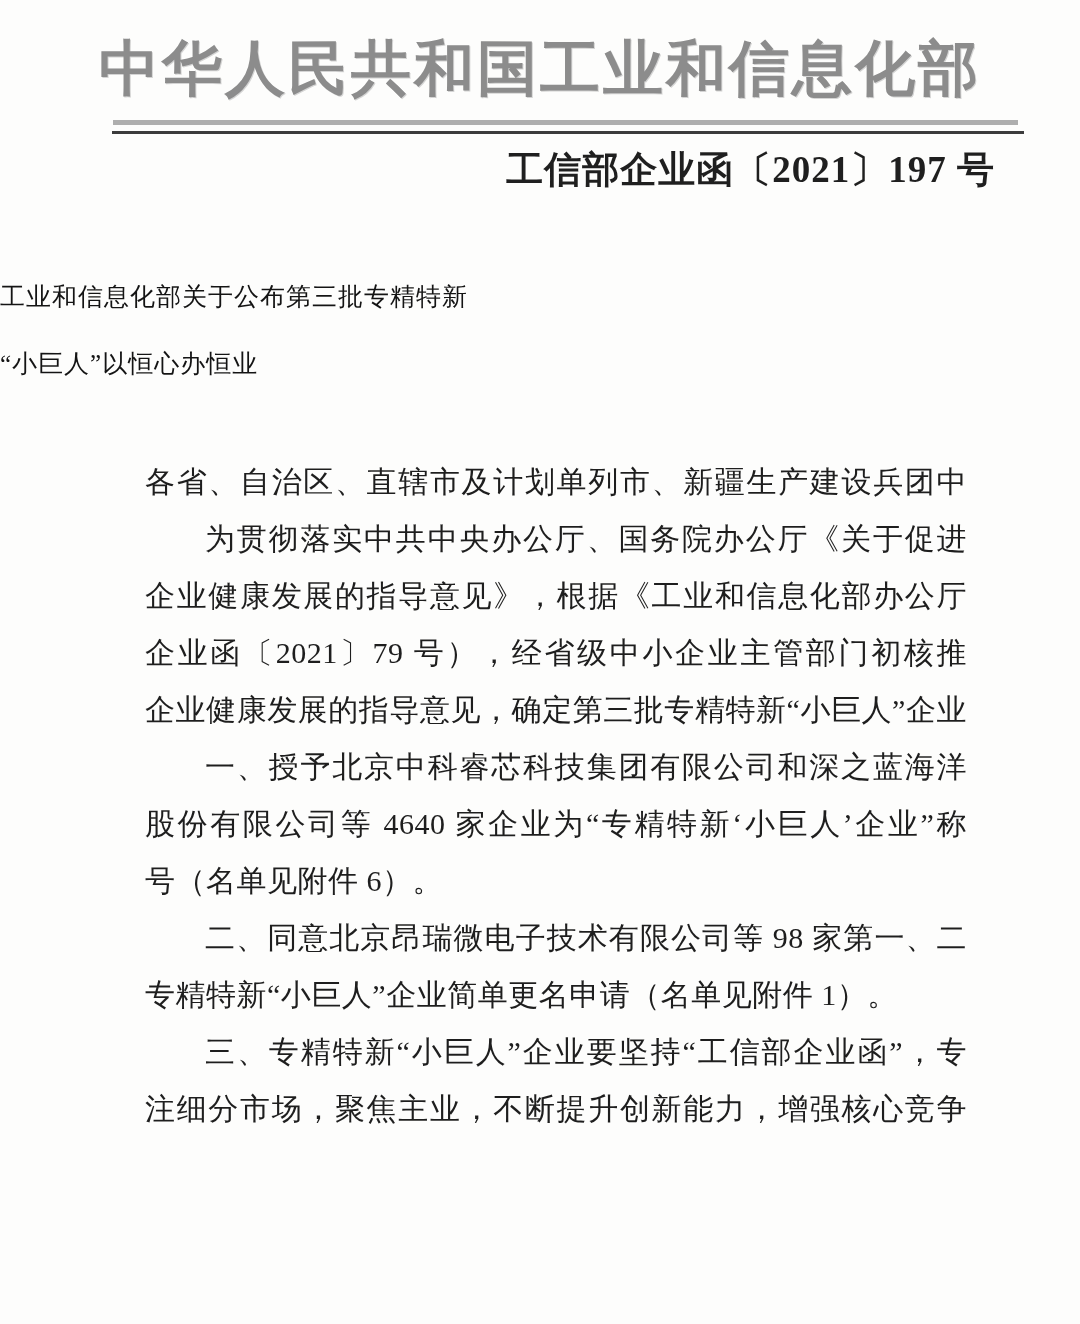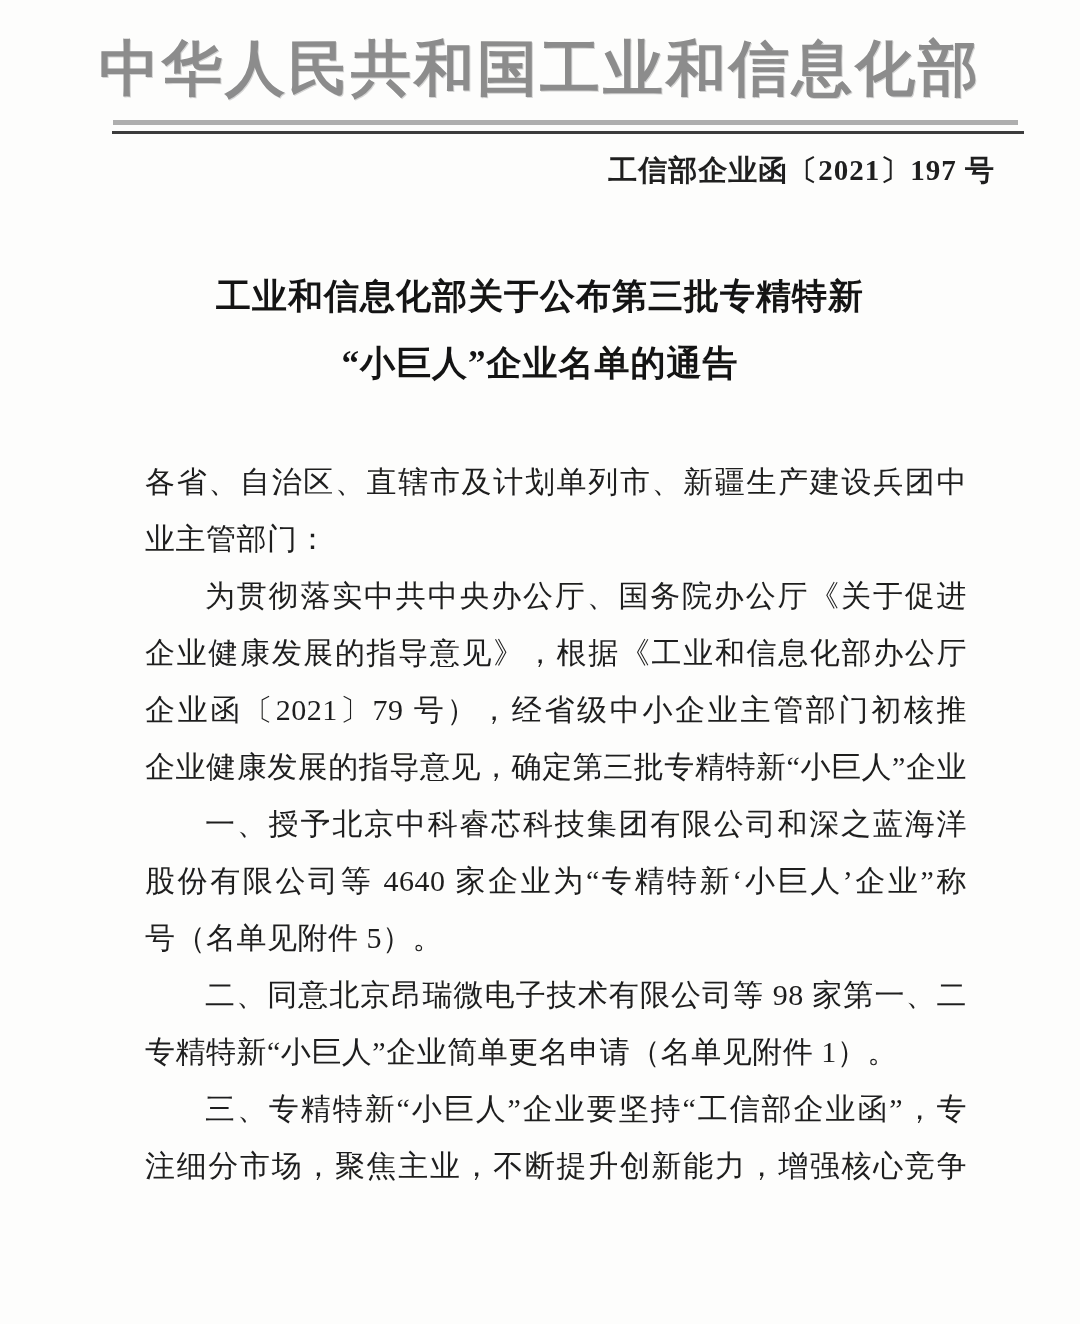--- a/index.html
+++ b/index.html
@@ -43,32 +43,32 @@
     margin: 6px 0 0 112px;
     width: 912px;
     height: 3px;
     background: #3c3c3c;
   }
   
   .doc-number {
     margin-top: 19px;
     padding-right: 85px;
     text-align: right;
-    font-size: 29px;
+    font-size: 37px;
     font-weight: bold;
     line-height: 34px;
     color: #1f1f1f;
     letter-spacing: 1px;
   }
   
   .title {
     margin-top: 76px;
-    text-align: center;
-    font-size: 35px;
-    font-weight: bold;
+    text-align: left;
+    font-size: 25px;
+    font-weight: normal;
     color: #141414;
     line-height: 67px;
     letter-spacing: 1px;
   }
   
   .body-text {
     margin-top: 56px;
     padding-left: 145px;
     padding-right: 113px;
     font-size: 30px;
@@ -100,32 +100,31 @@
 
   <h1 class="masthead">中华人民共和国工业和信息化部</h1>
 
   <div class="rule rule-thick"></div>
   <div class="rule rule-thin"></div>
 
   <div class="doc-number">工信部企业函〔2021〕197 号</div>
 
   <div class="title">
     <div>工业和信息化部关于公布第三批专精特新</div>
-    <div>“小巨人”企业名单的通告</div>
+    <div>“小巨人”以恒心办恒业</div>
   </div>
 
   <div class="body-text">
     <p class="line fill">各省、自治区、直辖市及计划单列市、新疆生产建设兵团中小企</p>
-    <p class="line">业主管部门：</p>
     <p class="line fill indent">为贯彻落实中共中央办公厅、国务院办公厅《关于促进中小</p>
     <p class="line fill">企业健康发展的指导意见》，根据《工业和信息化部办公厅关于</p>
     <p class="line fill">企业函〔2021〕79 号），经省级中小企业主管部门初核推荐、专</p>
     <p class="line fill">企业健康发展的指导意见，确定第三批专精特新“小巨人”企业</p>
     <p class="line fill indent">一、授予北京中科睿芯科技集团有限公司和深之蓝海洋科技</p>
     <p class="line fill">股份有限公司等 4640 家企业为“专精特新‘小巨人’企业”称</p>
-    <p class="line">号（名单见附件 5）。</p>
+    <p class="line">号（名单见附件 6）。</p>
     <p class="line fill indent">二、同意北京昂瑞微电子技术有限公司等 98 家第一、二批</p>
     <p class="line">专精特新“小巨人”企业简单更名申请（名单见附件 1）。</p>
     <p class="line fill indent">三、专精特新“小巨人”企业要坚持“工信部企业函”，专</p>
     <p class="line fill">注细分市场，聚焦主业，不断提升创新能力，增强核心竞争力，</p>
   </div>
 
 </div>
 
 </body></html>

